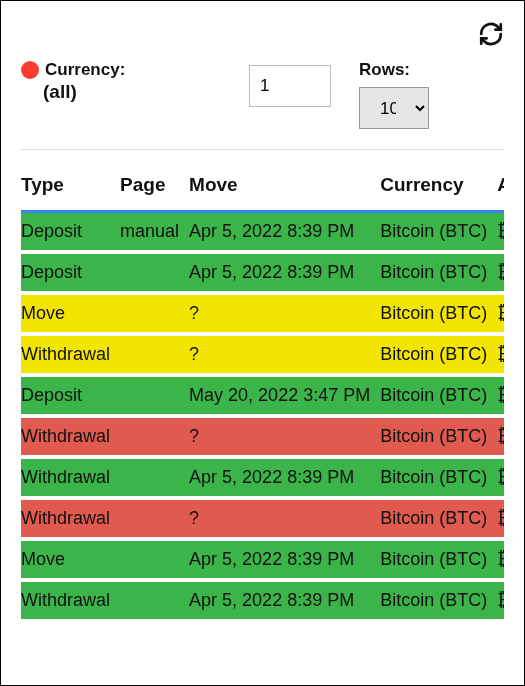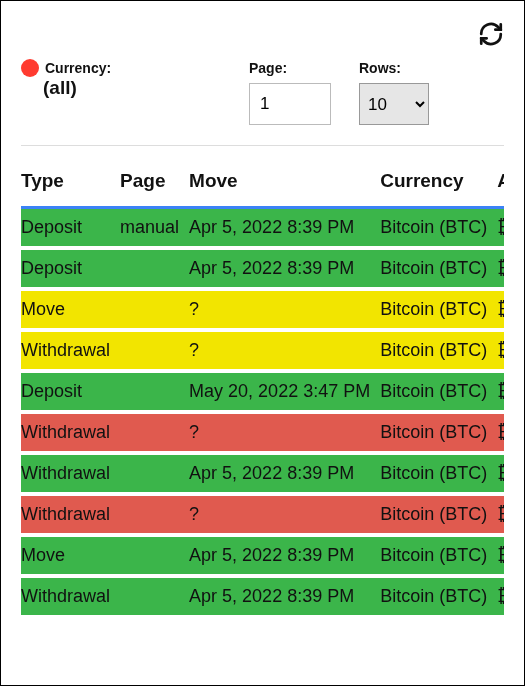--- a/index.html
+++ b/index.html
@@ -25,23 +25,24 @@
   }
   .refresh svg { width: 26px; height: 26px; }
   .controls {
     display: flex;
     gap: 28px;
     margin-bottom: 20px;
   }
   .filter-block { width: 200px; }
   .label {
     font-weight: 700;
-    font-size: 14px;
+    font-size: 17px;
     line-height: 1.3;
     display: flex;
+    align-items: center;
     gap: 6px;
   }
   .dot {
     width: 18px; height: 18px; border-radius: 50%;
     background: #ff3b30;
     display: inline-block;
   }
   .sub {
     font-weight: 700;
     font-size: 19px;
@@ -52,21 +53,21 @@
     height: 40px;
     font-size: 17px;
     padding: 0 10px;
     border: 1px solid #bbb;
     margin-top: 6px;
   }
   .ctrl select {
     width: 70px;
     height: 42px;
     font-size: 17px;
-    padding: 0 4px;
+    padding: 0 16px;
     border: 1px solid #999;
     background: #e6e6e6;
     margin-top: 6px;
   }
   .divider {
     border-top: 1px solid #ddd;
     margin: 0 0 14px 0;
   }
   .table-scroll {
     width: 100%;
@@ -117,21 +118,20 @@
   <div class="controls">
     <div class="filter-block">
       <div class="label">
         <span class="dot"></span>
         <span>Currency:</span>
       </div>
       <div class="sub">(all)</div>
     </div>
 
     <div class="ctrl">
-      <div class="label">Page:</div>
       <input type="text" value="1" style="">
     </div>
 
     <div class="ctrl">
       <div class="label">Rows:</div>
       <select>
         <option>10</option>
       </select>
     </div>
   </div>

